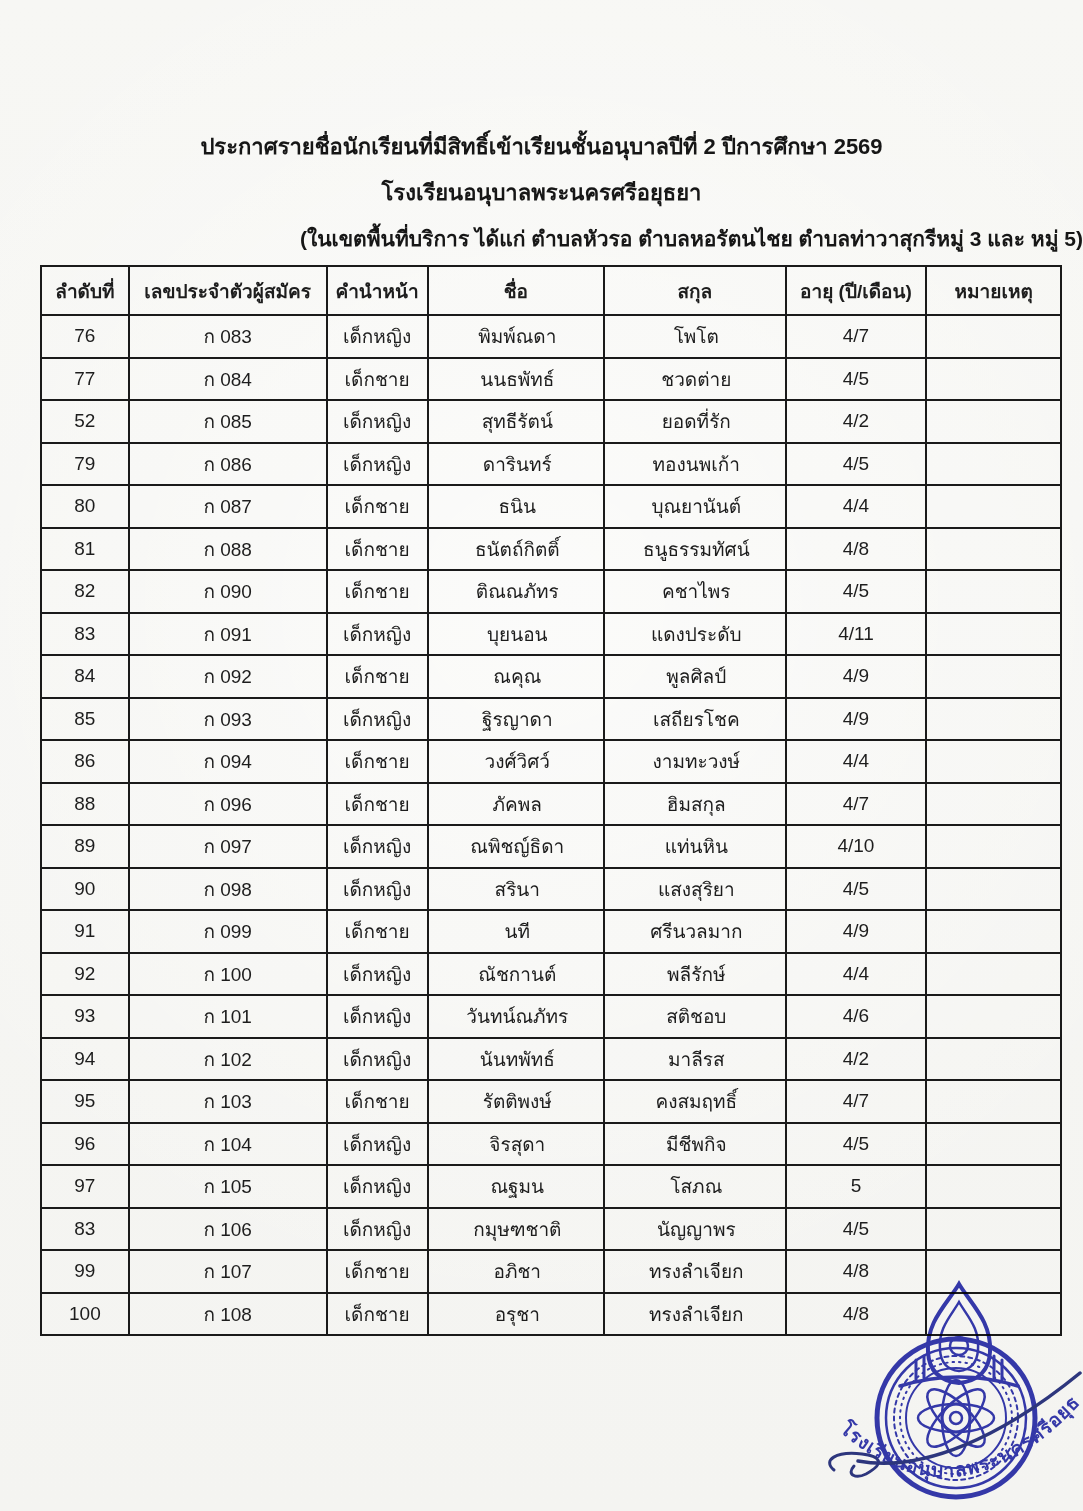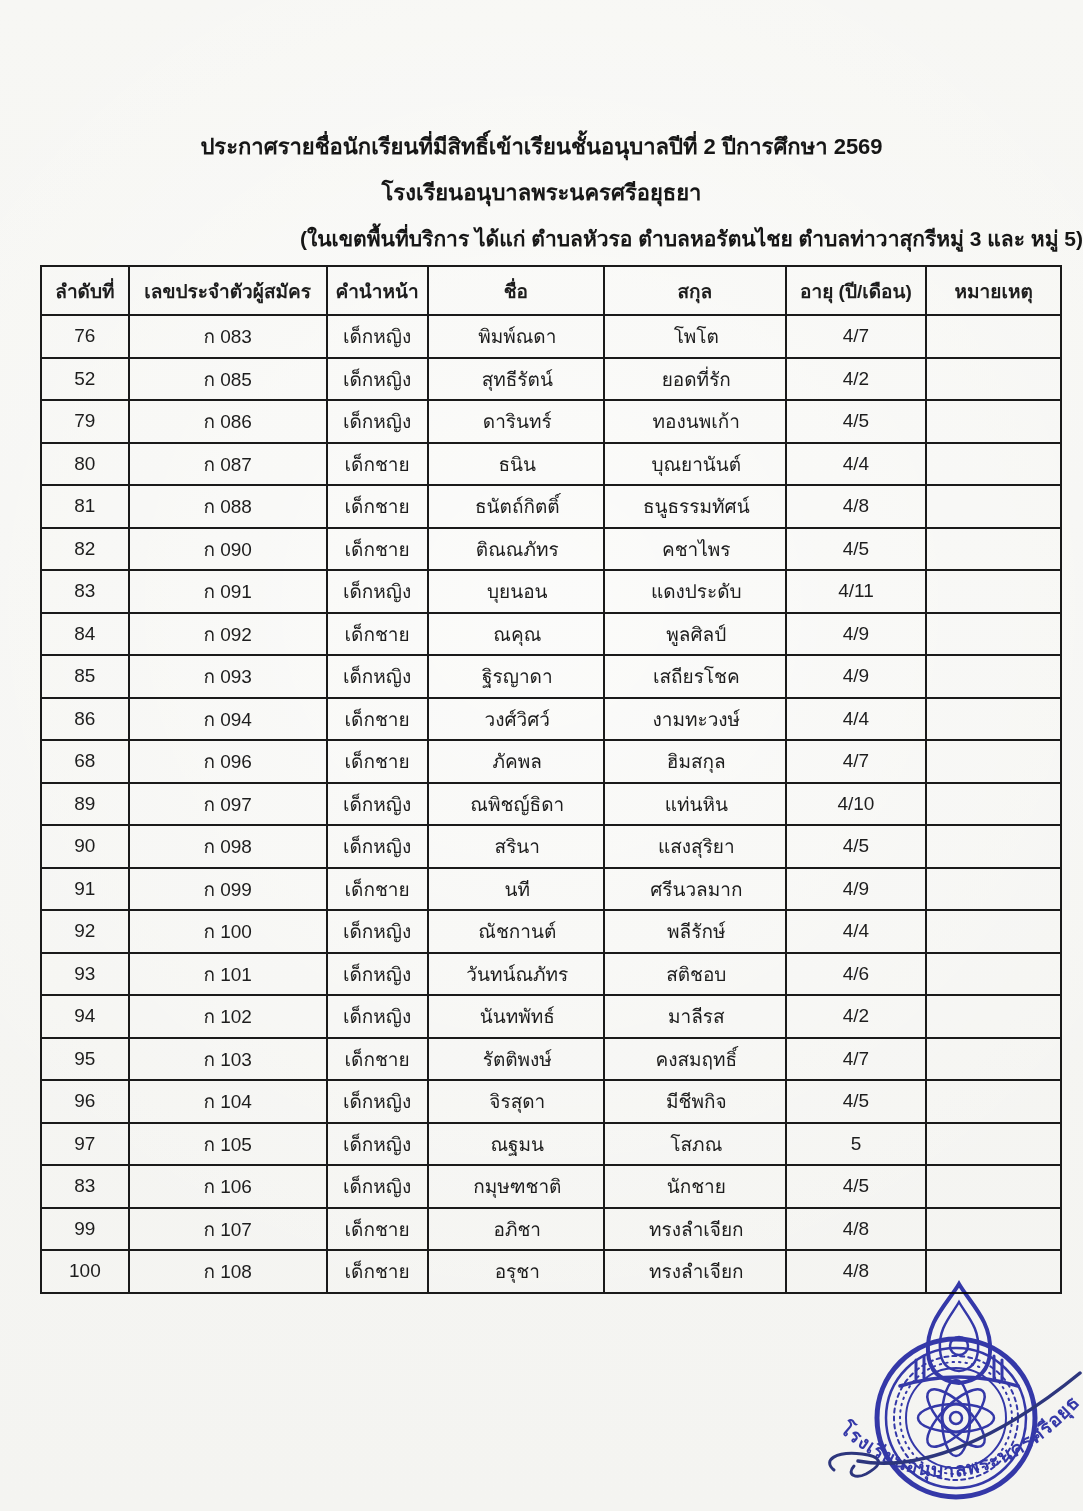--- a/index.html
+++ b/index.html
@@ -78,20 +78,29 @@
   <tr>
     <td class="c-center">76</td>
     <td class="c-center">ก 083</td>
     <td class="c-center">เด็กหญิง</td>
     <td class="c-left">พิมพ์ณดา</td>
     <td class="c-left">โพโต</td>
     <td class="c-center">4/7</td>
     <td class="c-center"></td>
   </tr>
 
+  <tr>
+    <td class="c-center">77</td>
+    <td class="c-center">ก 084</td>
+    <td class="c-center">เด็กชาย</td>
+    <td class="c-left">นนธพัทธ์</td>
+    <td class="c-left">ชวดต่าย</td>
+    <td class="c-center">4/5</td>
+    <td class="c-center"></td>
+  </tr>
 
   <tr>
     <td class="c-center">52</td>
     <td class="c-center">ก 085</td>
     <td class="c-center">เด็กหญิง</td>
     <td class="c-left">สุทธีรัตน์</td>
     <td class="c-left">ยอดที่รัก</td>
     <td class="c-center">4/2</td>
     <td class="c-center"></td>
   </tr>
@@ -171,21 +180,21 @@
     <td class="c-center">ก 094</td>
     <td class="c-center">เด็กชาย</td>
     <td class="c-left">วงศ์วิศว์</td>
     <td class="c-left">งามทะวงษ์</td>
     <td class="c-center">4/4</td>
     <td class="c-center"></td>
   </tr>
 
 
   <tr>
-    <td class="c-center">68</td>
+    <td class="c-center">88</td>
     <td class="c-center">ก 096</td>
     <td class="c-center">เด็กชาย</td>
     <td class="c-left">ภัคพล</td>
     <td class="c-left">ฮิมสกุล</td>
     <td class="c-center">4/7</td>
     <td class="c-center"></td>
   </tr>
 
   <tr>
     <td class="c-center">89</td>
@@ -275,21 +284,21 @@
     <td class="c-left">โสภณ</td>
     <td class="c-center">5</td>
     <td class="c-center"></td>
   </tr>
 
   <tr>
     <td class="c-center">83</td>
     <td class="c-center">ก 106</td>
     <td class="c-center">เด็กหญิง</td>
     <td class="c-left">กมุษฑชาติ</td>
-    <td class="c-left">นักชาย</td>
+    <td class="c-left">นัญญาพร</td>
     <td class="c-center">4/5</td>
     <td class="c-center"></td>
   </tr>
 
   <tr>
     <td class="c-center">99</td>
     <td class="c-center">ก 107</td>
     <td class="c-center">เด็กชาย</td>
     <td class="c-left">อภิชา</td>
     <td class="c-left">ทรงลำเจียก</td>

